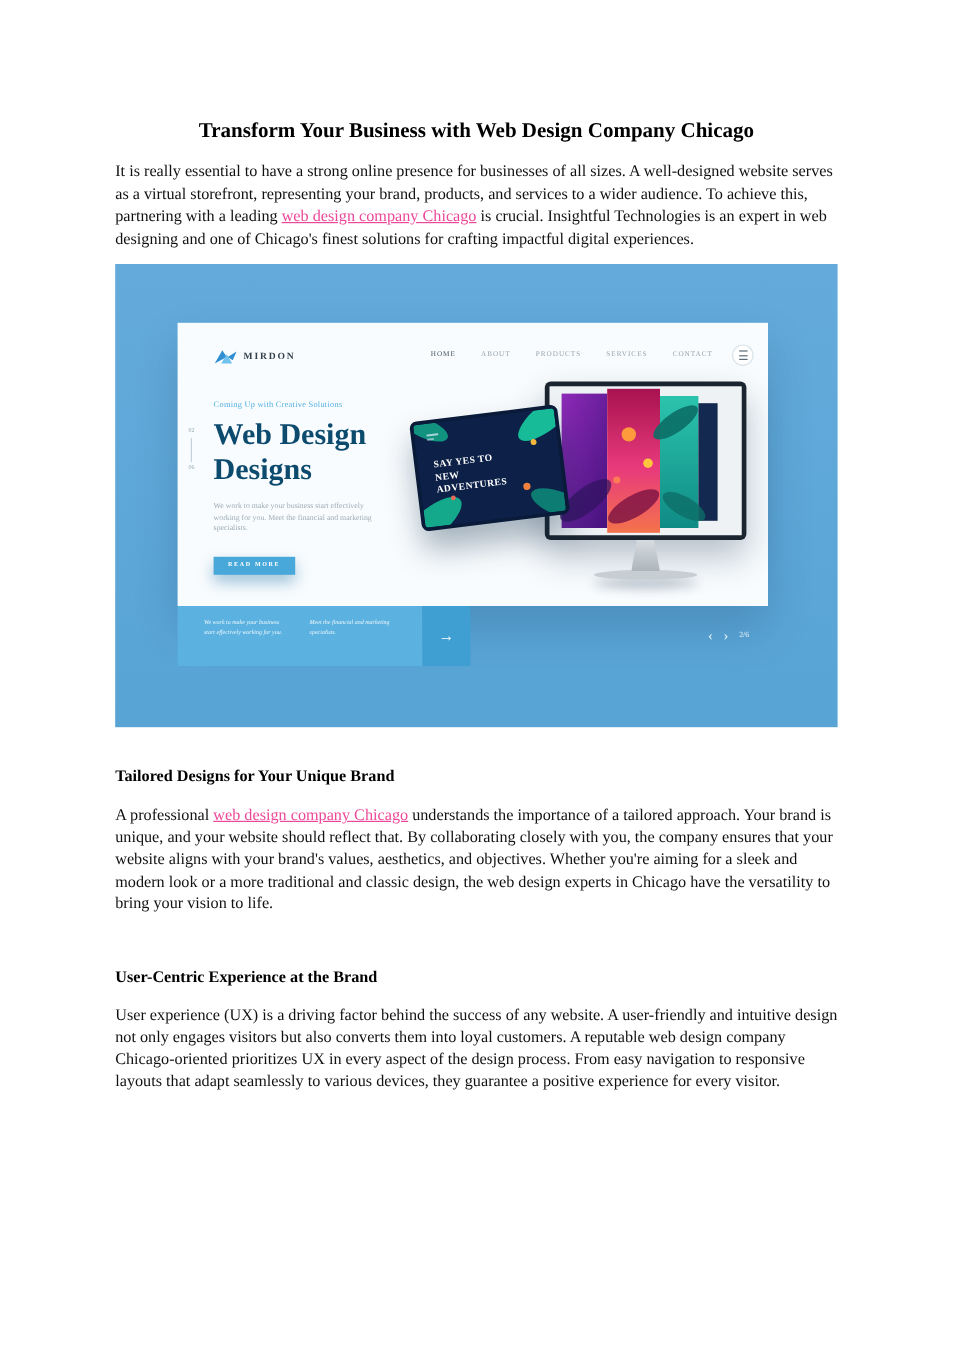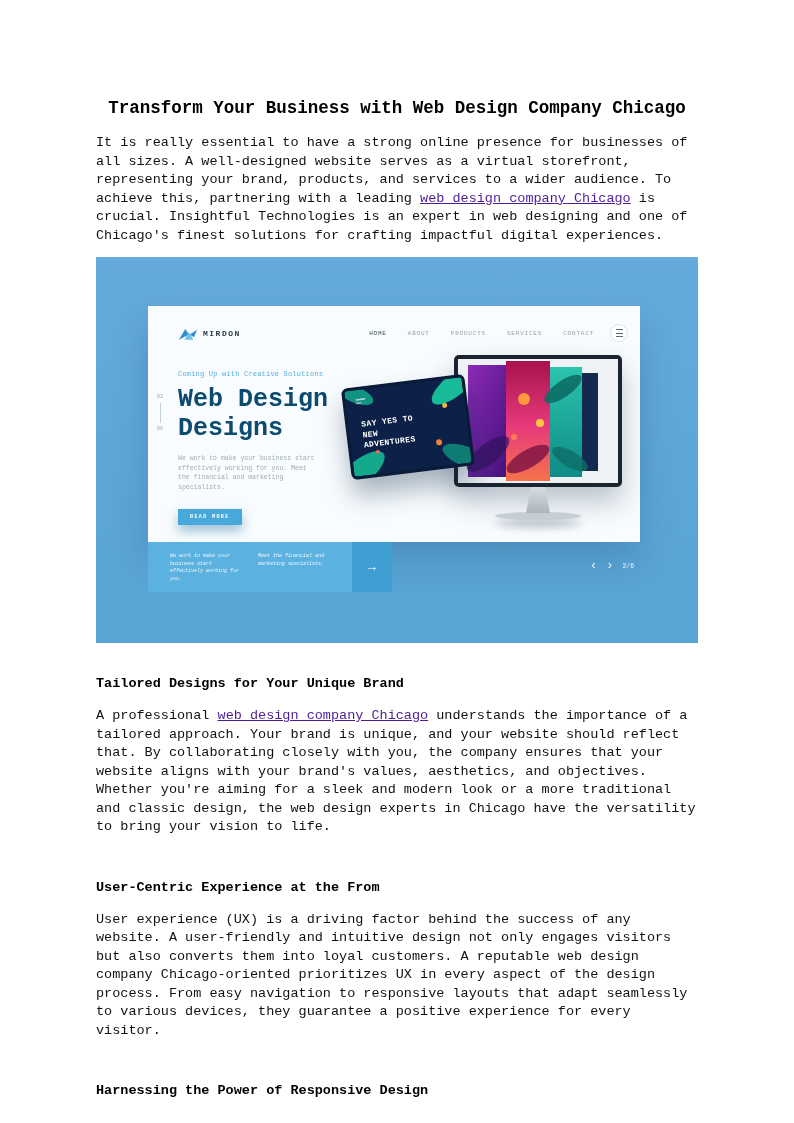--- a/index.html
+++ b/index.html
@@ -1,32 +1,32 @@
 <!DOCTYPE html>
 <html><head>
 <meta charset="utf-8">
 <style>
   * { box-sizing: border-box; }
   html, body { margin: 0; padding: 0; background: #ffffff; }
   .page {
     width: 794px; height: 1123px; margin: 0 auto; background: #ffffff;
     position: relative; overflow: hidden;
-    font-family: Liberation Mono, monospace;
+    font-family: Liberation Serif, serif;
     color: #1b1b1b;
   }
   .content { padding: 97px 96px 0 96px; }
 
   h1.doc-title {
     font-size: 17.5px; line-height: 22px; font-weight: bold; text-align: center;
     margin: 0 0 15px 0; color: #000;
   }
   p.body-text {
     font-size: 13.5px; line-height: 18.5px; margin: 0 0 12px 0; color: #111;
   }
-  a.doc-link { color: #4c1d95; text-decoration: underline; cursor: pointer; }
+  a.doc-link { color: #ec4899; text-decoration: underline; cursor: pointer; }
   h2.section-heading {
     font-size: 13.5px; line-height: 18px; font-weight: bold; color: #000;
     margin: 42px 0 14px 0;
   }
   h2.section-heading.first { margin-top: 32px; }
 
   
   figure.hero { margin: 10px 0 16px 0; }
   .hero-canvas {
     position: relative; width: 602px; height: 386px;
@@ -241,19 +241,18 @@
           <span class="chev">›</span>
           <span class="pager-label">2/6</span>
         </div>
 
       </div>
     </figure>
 
     <h2 class="section-heading first">Tailored Designs for Your Unique Brand</h2>
     <p class="body-text"><span>A professional </span><a class="doc-link">web design company Chicago</a><span> understands the importance of a tailored approach. Your brand is unique, and your website should reflect that. By collaborating closely with you, the company ensures that your website aligns with your brand's values, aesthetics, and objectives. Whether you're aiming for a sleek and modern look or a more traditional and classic design, the web design experts in Chicago have the versatility to bring your vision to life.</span></p>
 
-    <h2 class="section-heading">User-Centric Experience at the From</h2>
+    <h2 class="section-heading">User-Centric Experience at the Brand</h2>
     <p class="body-text">User experience (UX) is a driving factor behind the success of any website. A user-friendly and intuitive design not only engages visitors but also converts them into loyal customers. A reputable web design company Chicago-oriented prioritizes UX in every aspect of the design process. From easy navigation to responsive layouts that adapt seamlessly to various devices, they guarantee a positive experience for every visitor.</p>
 
-    <h2 class="section-heading">Harnessing the Power of Responsive Design</h2>
 
   </div>
 </div>
 
 </body></html>

